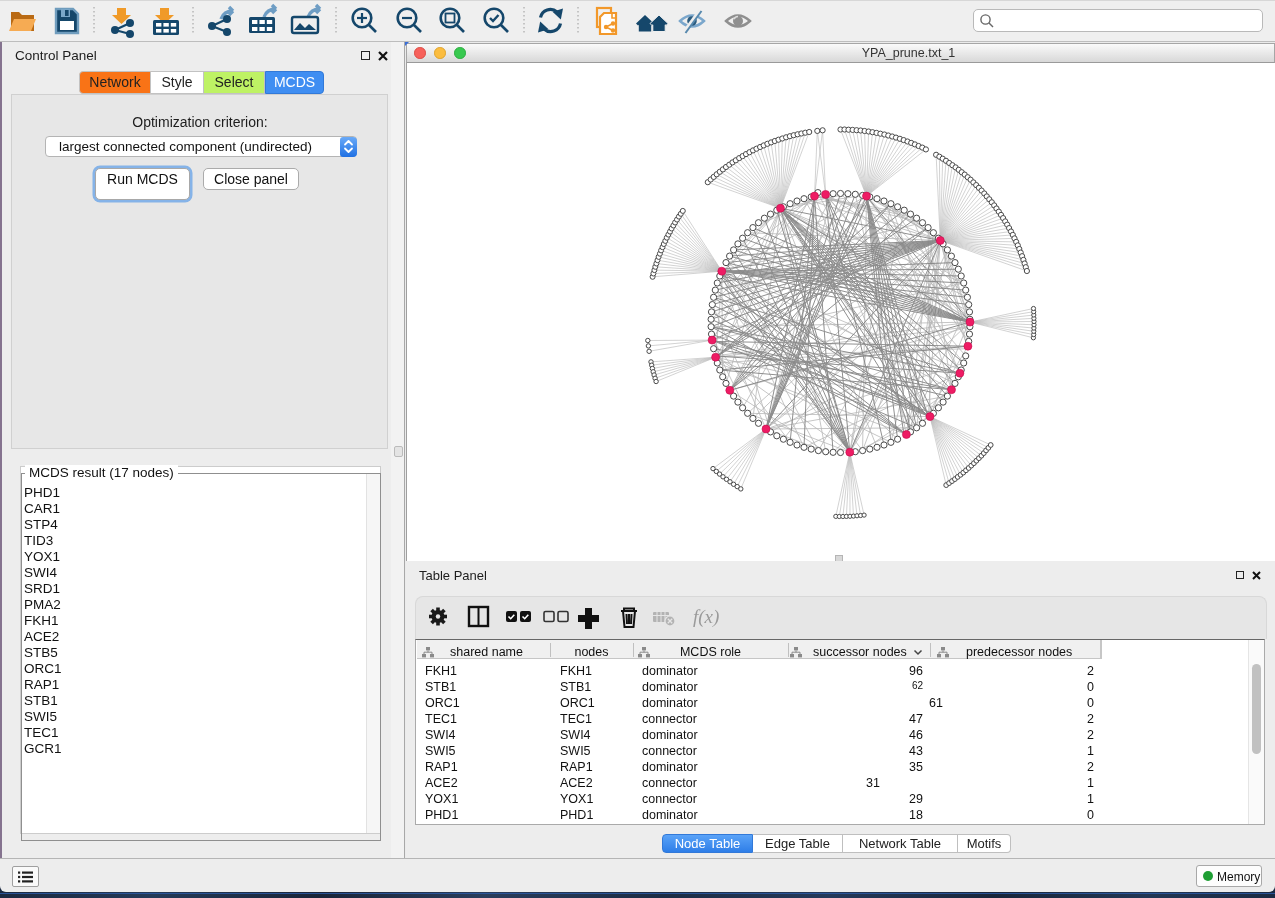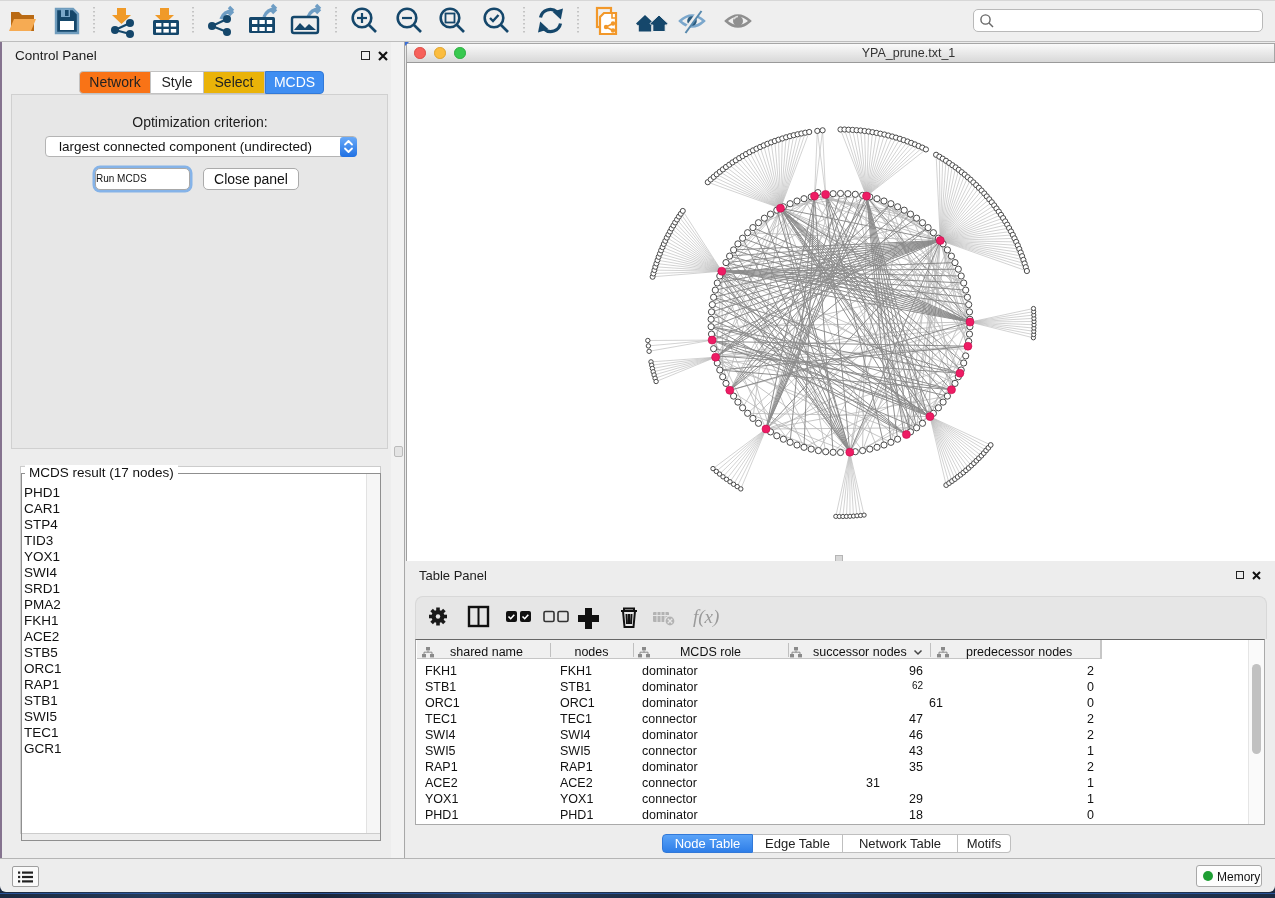--- a/index.html
+++ b/index.html
@@ -152,34 +152,34 @@
 <div class="abs" style="left:0;top:42px;width:2px;height:847px;background:#85738f"></div>
 <div class="abs" style="left:2px;top:42px;width:389px;height:816px;background:#ededed"></div>
 <div class="abs" style="left:15px;top:48px;font-size:13.5px;color:#1d1d1d">Control Panel</div>
 <div class="abs" style="left:361px;top:51px;width:9px;height:9px;border:1.5px solid #222"></div>
 <svg class="abs" style="left:377px;top:50px" width="12" height="12" viewBox="0 0 12 12">
     <path d="M2 2 L10 10 M10 2 L2 10" stroke="#111" stroke-width="2.2"></path>
   </svg>
 
 <div class="abs" style="left:79px;top:71px;width:72px;height:23px;background:#f97316;border:1px solid #c2c2c2;border-radius:4px 0 0 4px;font-size:14px;color:#222;text-align:center;line-height:20px">Network</div>
 <div class="abs" style="left:151px;top:71px;width:53px;height:23px;background:#ffffff;border:1px solid #c2c2c2;border-left:none;font-size:14px;color:#222;text-align:center;line-height:20px">Style</div>
-<div class="abs" style="left:204px;top:71px;width:61px;height:23px;background:#eab308;border:1px solid #c2c2c2;border-left:none;font-size:14px;color:#222;text-align:center;line-height:20px">Select</div>
+<div class="abs" style="left:204px;top:71px;width:61px;height:23px;background:#bef264;border:1px solid #c2c2c2;border-left:none;font-size:14px;color:#222;text-align:center;line-height:20px">Select</div>
 <div class="abs" style="left:265px;top:71px;width:59px;height:23px;background:#3f8ef2;border:1px solid #3279d8;border-radius:0 4px 4px 0;font-size:14px;color:#ffffff;text-align:center;line-height:20px">MCDS</div>
 
 <div class="abs" style="left:11px;top:94px;width:377px;height:355px;background:#e7e7e7;border:1px solid #d0d0d0"></div>
 <div class="abs" style="left:0;top:114px;width:400px;text-align:center;font-size:14px;color:#1d1d1d">Optimization criterion:</div>
 
 <div class="abs" style="left:45px;top:136px;width:312px;height:21px;background:#ffffff;border:1px solid #b4b4b4;border-radius:4px"></div>
 <div class="abs" style="left:59px;top:139px;font-size:13.5px;color:#111">largest connected component (undirected)</div>
 <div class="abs" style="left:340px;top:136.5px;width:17px;height:20px;background:linear-gradient(#6aaaf8,#1f70e3);border-radius:3px 4px 4px 3px"></div>
 <svg class="abs" style="left:342px;top:139px" width="13" height="15" viewBox="0 0 13 15">
     <path d="M3 5.5 L6.5 2 L10 5.5 M3 9.5 L6.5 13 L10 9.5" fill="none" stroke="#ffffff" stroke-width="1.8" stroke-linecap="round" stroke-linejoin="round"></path>
   </svg>
 
-<div class="abs" style="left:95px;top:168px;width:95px;height:22px;background:#ffffff;border:1.5px solid #a8a8a8;border-radius:5px;box-shadow:0 0 0 2.5px #85b3e8;font-size:10px;color:#111;text-align:left;line-height:20px">Run MCDS</div>
+<div class="abs" style="left:95px;top:168px;width:95px;height:32px;background:#ffffff;border:1.5px solid #a8a8a8;border-radius:5px;box-shadow:0 0 0 2.5px #85b3e8;font-size:14px;color:#111;text-align:center;line-height:20px">Run MCDS</div>
 <div class="abs" style="left:203px;top:168px;width:96px;height:22px;background:#ffffff;border:1px solid #ababab;border-radius:5px;font-size:14px;color:#111;text-align:center;line-height:20px">Close panel</div>
 
 <div class="abs" style="left:20px;top:466px;width:361px;height:368px;background:#ffffff;border:1px solid #cccccc"></div>
 <div class="abs" style="left:20.5px;top:472.5px;width:360px;height:368px;border:1px solid #8f8f8f;background:transparent"></div>
 <div class="abs" style="left:366px;top:474px;width:14px;height:359px;background:#f6f6f6;border-left:1px solid #e2e2e2"></div>
 <div class="abs" style="left:25px;top:465px;background:#ffffff;padding:0 4px;font-size:13.5px;color:#111">MCDS result (17 nodes)</div>
 <div class="abs" style="left:24px;top:485px;font-size:13.5px;line-height:16px;color:#111">PHD1<br>CAR1<br>STP4<br>TID3<br>YOX1<br>SWI4<br>SRD1<br>PMA2<br>FKH1<br>ACE2<br>STB5<br>ORC1<br>RAP1<br>STB1<br>SWI5<br>TEC1<br>GCR1</div>
 
 <div class="abs" style="left:391px;top:42px;width:14px;height:816px;background:#f2f2f2;border-right:1px solid #a8a8a8"></div>
 <div class="abs" style="left:394px;top:446px;width:9px;height:11px;background:#e4e4e4;border:1px solid #bbbbbb;border-radius:2px"></div>

